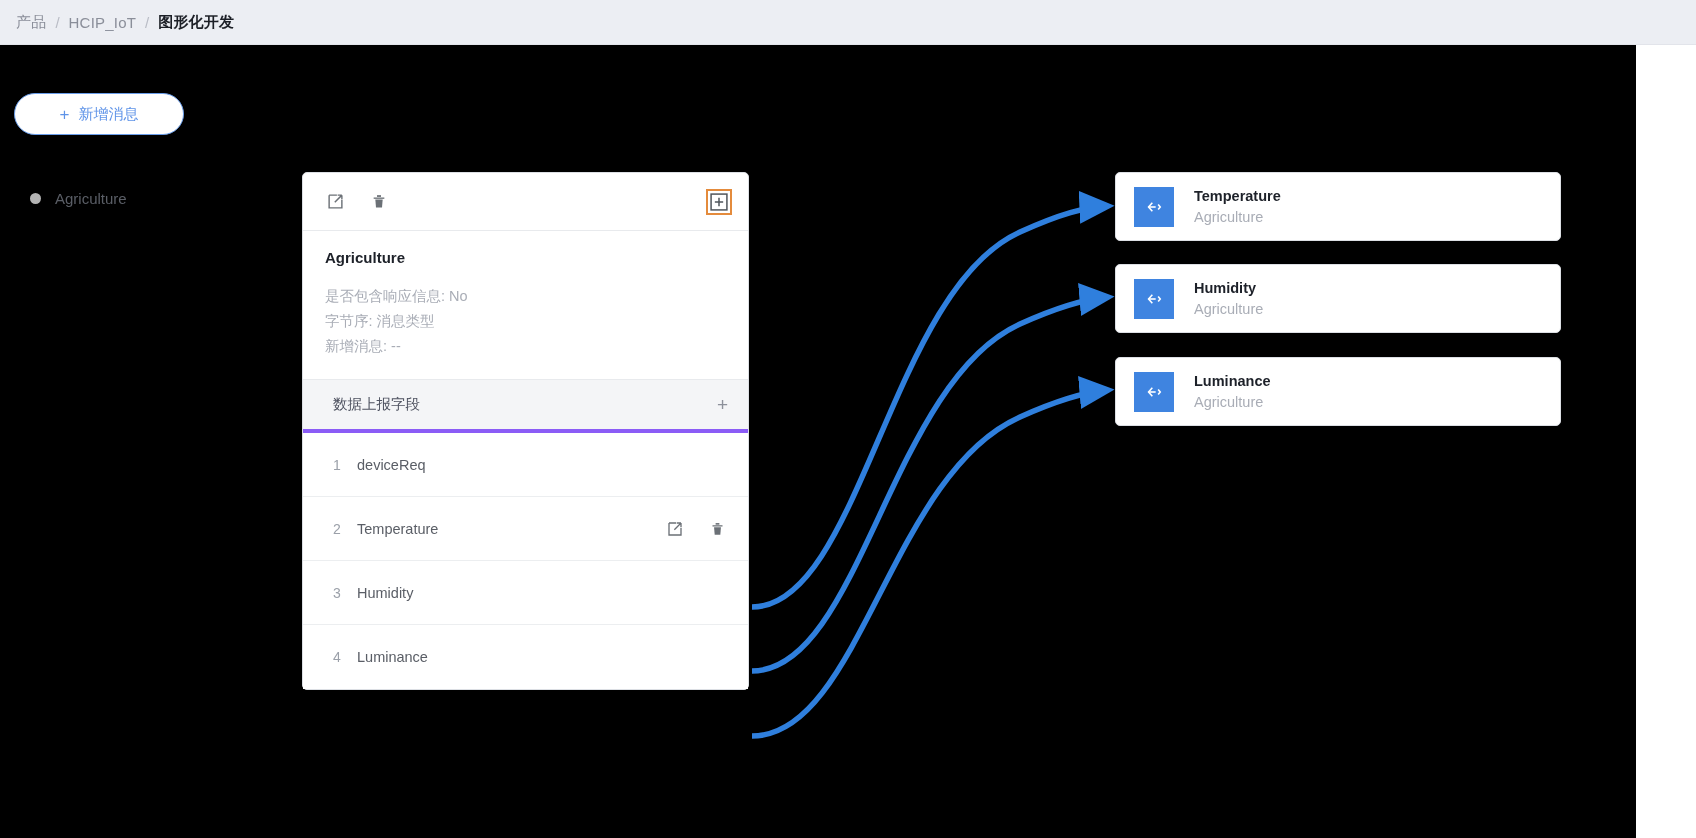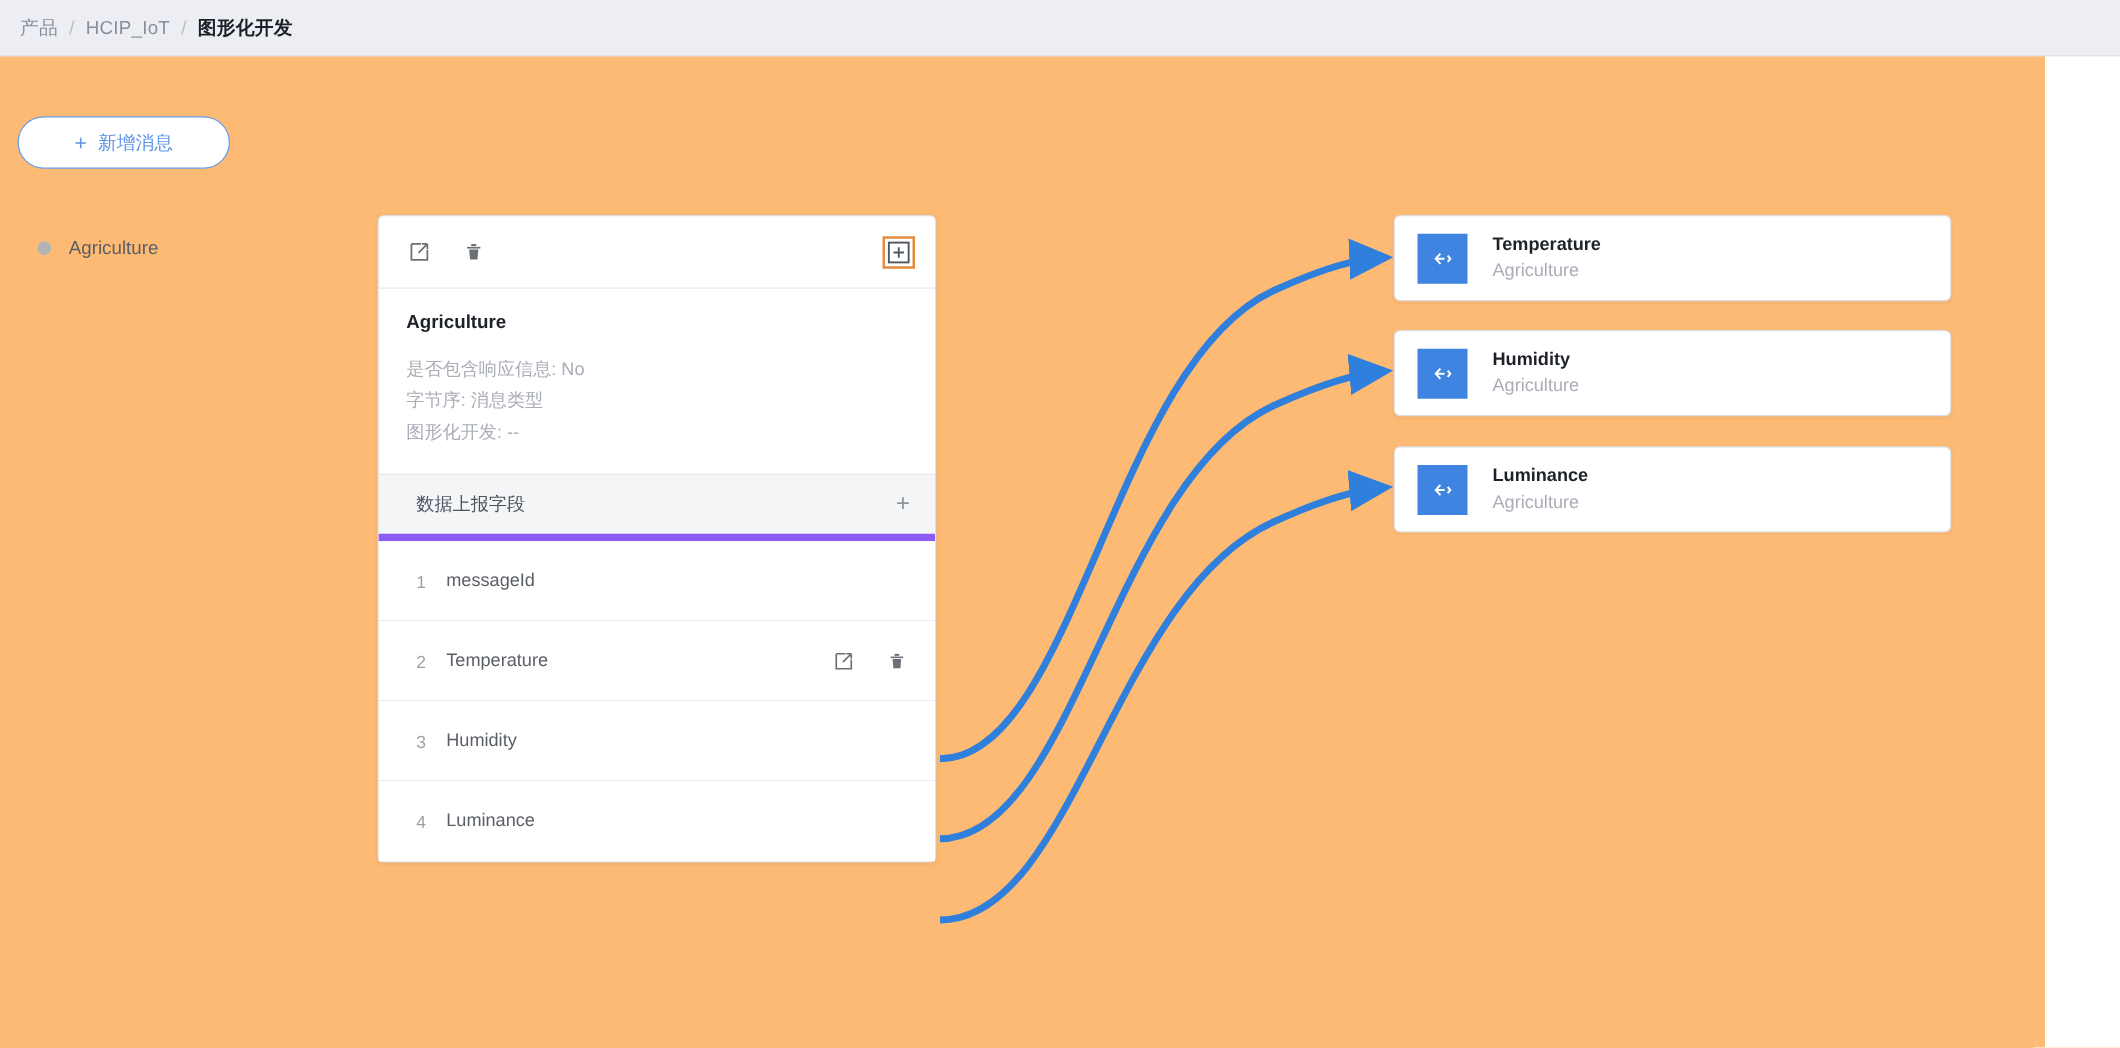--- a/index.html
+++ b/index.html
@@ -4,21 +4,21 @@
 <style>
   * { box-sizing: border-box; }
   html, body {
     margin: 0; padding: 0;
     width: 1696px; height: 838px;
     background: #ffffff;
     font-family: "Liberation Sans", "DejaVu Sans", sans-serif;
     overflow: hidden;
   }
 
-  #root { position: relative; width: 1636px; height: 838px; background:#fdba74; }
+  #root { position: relative; width: 1636px; height: 838px; background:#000000; }
 
   
   .tooltip-stub {
     position: absolute;
     top: -10px; left: 1460px;
     width: 246px; height: 22px;
     background: #333639;
     border-radius: 5px;
     box-shadow: 0 2px 6px rgba(0,0,0,.28);
   }
@@ -100,21 +100,21 @@
     font-size: 15px; font-weight: bold; color: #1d2129;
     margin-bottom: 18px;
   }
   .msg-attr {
     font-size: 14.5px; color: #a9adb6; line-height: 25px;
   }
 
   .fields-header {
     background: #f4f5f7;
     border-top: 1px solid #e8eaed;
-    border-bottom: 6px solid #8b5cf6;
+    border-bottom: 4px solid #8b5cf6;
     height: 54px;
     display: flex; align-items: center;
     padding: 0 20px 0 30px;
   }
   .fields-header-label { font-size: 14.5px; color: #4e5260; flex:1; }
   .fields-header-plus {
     font-size: 19px; color: #8d919b; cursor: pointer; line-height: 1;
   }
 
   .field-row {
@@ -212,31 +212,31 @@
           <rect x="2.5" y="2.5" width="19" height="19"></rect>
           <path d="M12 7 v10 M7 12 h10"></path>
         </svg>
       </div>
     </div>
 
     <div class="msg-card-body">
       <div class="msg-card-title">Agriculture</div>
       <div class="msg-attr">是否包含响应信息: No</div>
       <div class="msg-attr">字节序: 消息类型</div>
-      <div class="msg-attr">图形化开发: --</div>
+      <div class="msg-attr">新增消息: --</div>
     </div>
 
     <div class="fields-header">
       <span class="fields-header-label">数据上报字段</span>
       <span class="fields-header-plus">+</span>
     </div>
 
     <div class="field-row">
       <span class="field-idx">1</span>
-      <span class="field-name">messageId</span>
+      <span class="field-name">deviceReq</span>
     </div>
 
     <div class="field-row">
       <span class="field-idx">2</span>
       <span class="field-name">Temperature</span>
       <span class="field-actions">
         <span class="tb-icon">
           <svg width="16" height="16" viewBox="0 0 24 24" fill="none" stroke="#6b7076" stroke-width="2">
             <path d="M3 3 h11 M3 3 v18 h18 v-11"></path>
             <path d="M21 3 L11 13 M21 3 l0 6 M21 3 l-6 0"></path>

